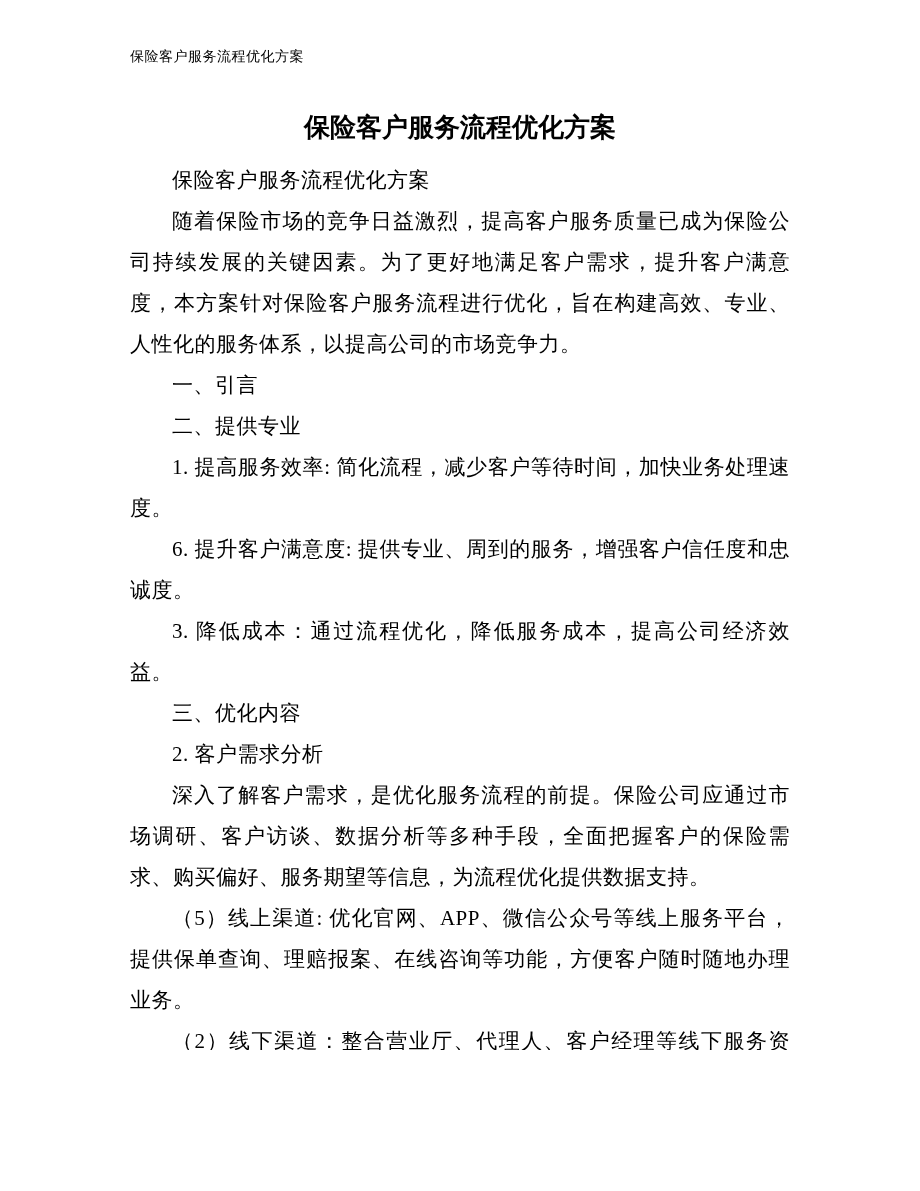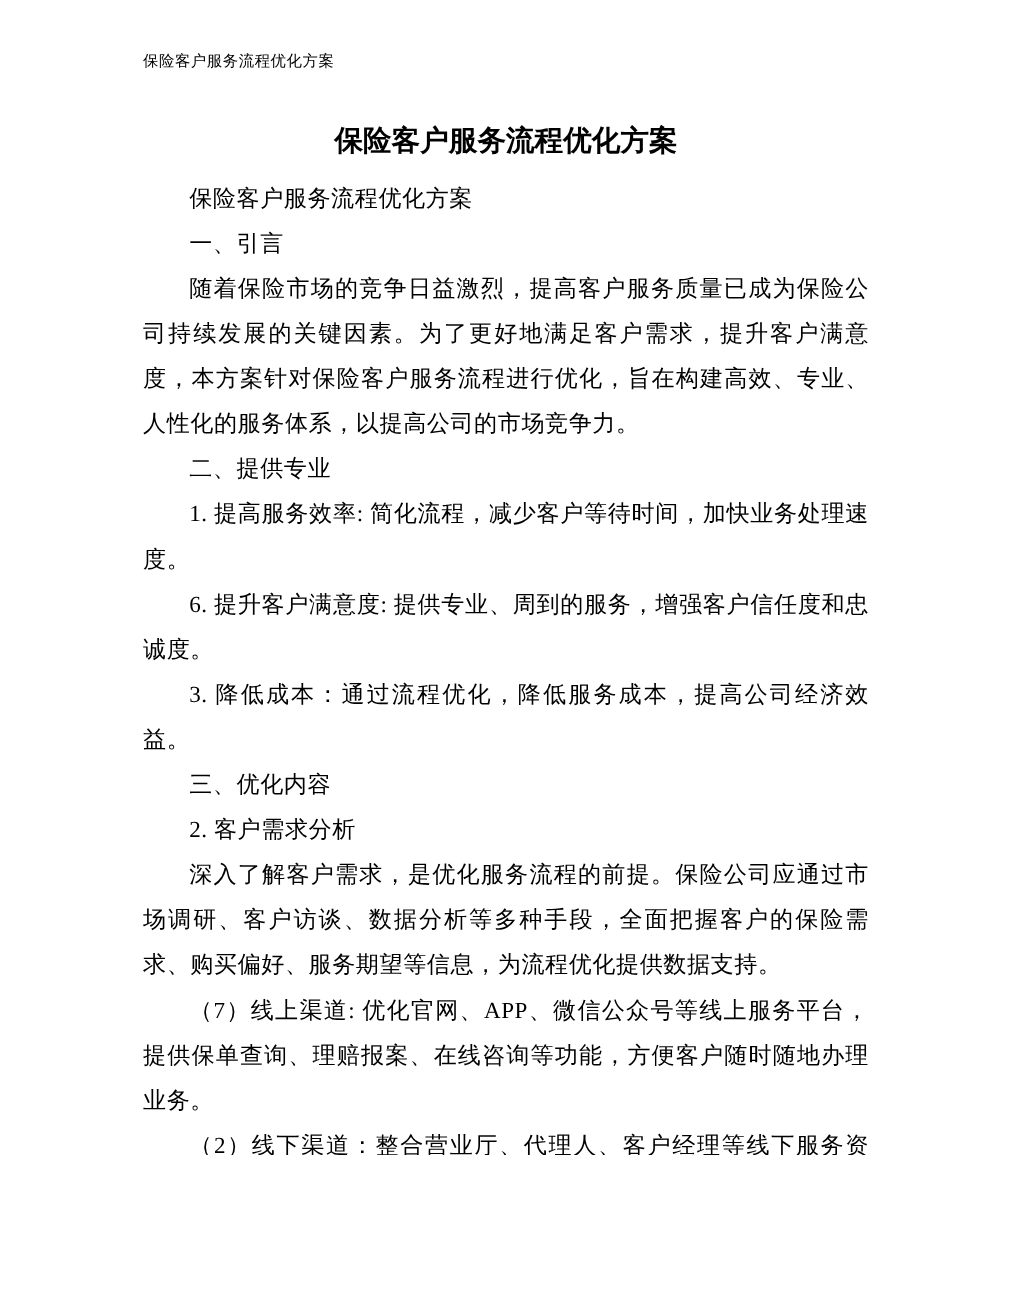--- a/index.html
+++ b/index.html
@@ -67,30 +67,30 @@
 <body>
 
 <div class="page">
 
   <div class="running-header">保险客户服务流程优化方案</div>
 
   <h1 class="doc-title">保险客户服务流程优化方案</h1>
 
   <div class="doc-body" id="paragraphs">
       <p class="para">保险客户服务流程优化方案</p>
+      <p class="para">随着保险市场的竞争日益激烈，提高客户服务质量已成为保险公司持续发展的关键因素。为了更好地满足客户需求，提升客户满意度，本方案针对保险客户服务流程进行优化，旨在构建高效、专业、人性化的服务体系，以提高公司的市场竞争力。</p>
       <p class="para">一、引言</p>
-      <p class="para">随着保险市场的竞争日益激烈，提高客户服务质量已成为保险公司持续发展的关键因素。为了更好地满足客户需求，提升客户满意度，本方案针对保险客户服务流程进行优化，旨在构建高效、专业、人性化的服务体系，以提高公司的市场竞争力。</p>
       <p class="para">二、提供专业</p>
       <p class="para">1. 提高服务效率: 简化流程，减少客户等待时间，加快业务处理速度。</p>
       <p class="para">6. 提升客户满意度: 提供专业、周到的服务，增强客户信任度和忠诚度。</p>
       <p class="para">3. 降低成本：通过流程优化，降低服务成本，提高公司经济效益。</p>
       <p class="para">三、优化内容</p>
       <p class="para">2. 客户需求分析</p>
       <p class="para">深入了解客户需求，是优化服务流程的前提。保险公司应通过市场调研、客户访谈、数据分析等多种手段，全面把握客户的保险需求、购买偏好、服务期望等信息，为流程优化提供数据支持。</p>
-      <p class="para">（7）线上渠道: 优化官网、APP、微信公众号等线上服务平台，提供保单查询、理赔报案、在线咨询等功能，方便客户随时随地办理业务。</p>
+      <p class="para">（5）线上渠道: 优化官网、APP、微信公众号等线上服务平台，提供保单查询、理赔报案、在线咨询等功能，方便客户随时随地办理业务。</p>
       <p class="para">（2）线下渠道：整合营业厅、代理人、客户经理等线下服务资源，提供一站式服务，满足客户面对面咨询的需求。</p>
     </div>
 
   <div class="page-footer">
     <span>第</span><span class="num">1</span><span>页</span>
   </div>
 
 </div>
 
 </body></html>

